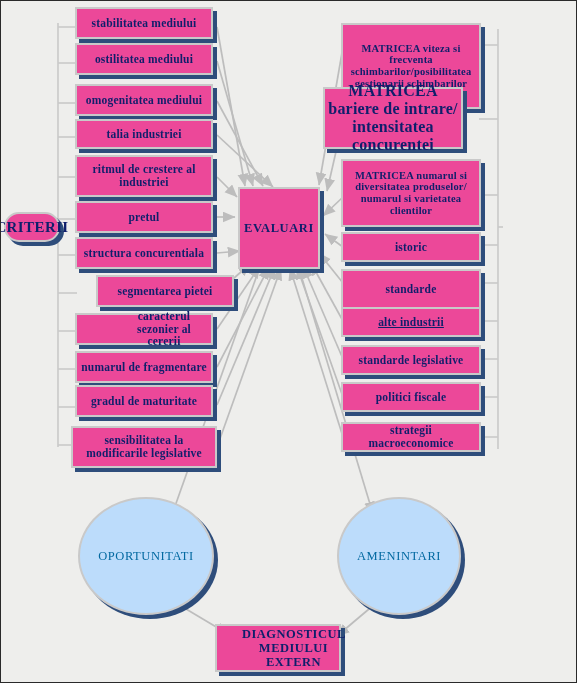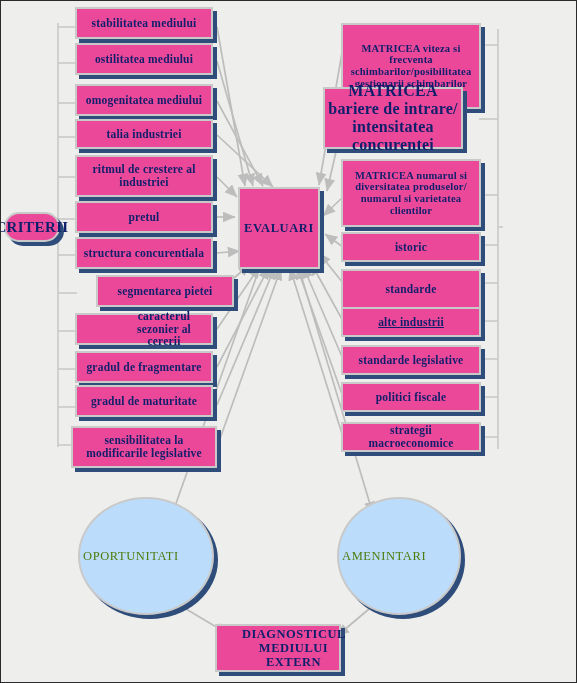--- a/index.html
+++ b/index.html
@@ -45,23 +45,24 @@
   .side-label { font-size: 15px; letter-spacing: .4px; border-radius: 15px; }
   .center-box { font-size: 12.5px; letter-spacing: .6px; }
   .result-box { font-size: 12.5px; letter-spacing: .5px; padding-left: 31px; }
   .ellipse {
     position: absolute;
     box-sizing: border-box;
     background: #bcdcfb;
     border: 2px solid #c9c9c9;
     border-radius: 50%;
     box-shadow: 4px 4px 0 0 #2e4d7b;
-    color: #4d7c0f;
+    color: #0369a1;
     display: flex;
     align-items: center;
+    justify-content: center;
     text-align: center;
     font-size: 12.5px;
     letter-spacing: .6px;
     z-index: 3;
   }
   .bracket {
     position: absolute;
     z-index: 1;
   }
 </style>
@@ -171,21 +172,21 @@
   <div class="node crit-box" style="left:74px; top:236px; width:138px; height:32px;">
     <span class="node-text">structura concurentiala</span>
   </div>
   <div class="node crit-box" style="left:74px; top:274px; width:138px; height:32px;margin-left:21px;">
     <span class="node-text">segmentarea pietei</span>
   </div>
   <div class="node crit-box" style="left:74px; top:312px; width:138px; height:32px;padding-left:40px;">
     <span class="node-text">caracterul sezonier al cererii</span>
   </div>
   <div class="node crit-box" style="left:74px; top:350px; width:138px; height:32px;">
-    <span class="node-text">gradul de fragmentare</span>
+    <span class="node-text">numarul de fragmentare</span>
   </div>
   <div class="node crit-box" style="left:74px; top:384px; width:138px; height:32px;">
     <span class="node-text">gradul de maturitate</span>
   </div>
   <div class="node crit-box" style="left:70px; top:425px; width:146px; height:42px;">
     <span class="node-text">sensibilitatea la modificarile legislative</span>
   </div>
 
   <div class="node ref-box" style="left:340px; top:22px; width:140px; height:86px; font-size:10.5px;">
     <span class="node-text">MATRICEA viteza si frecventa schimbarilor/posibilitatea gestionarii  schimbarilor</span>

